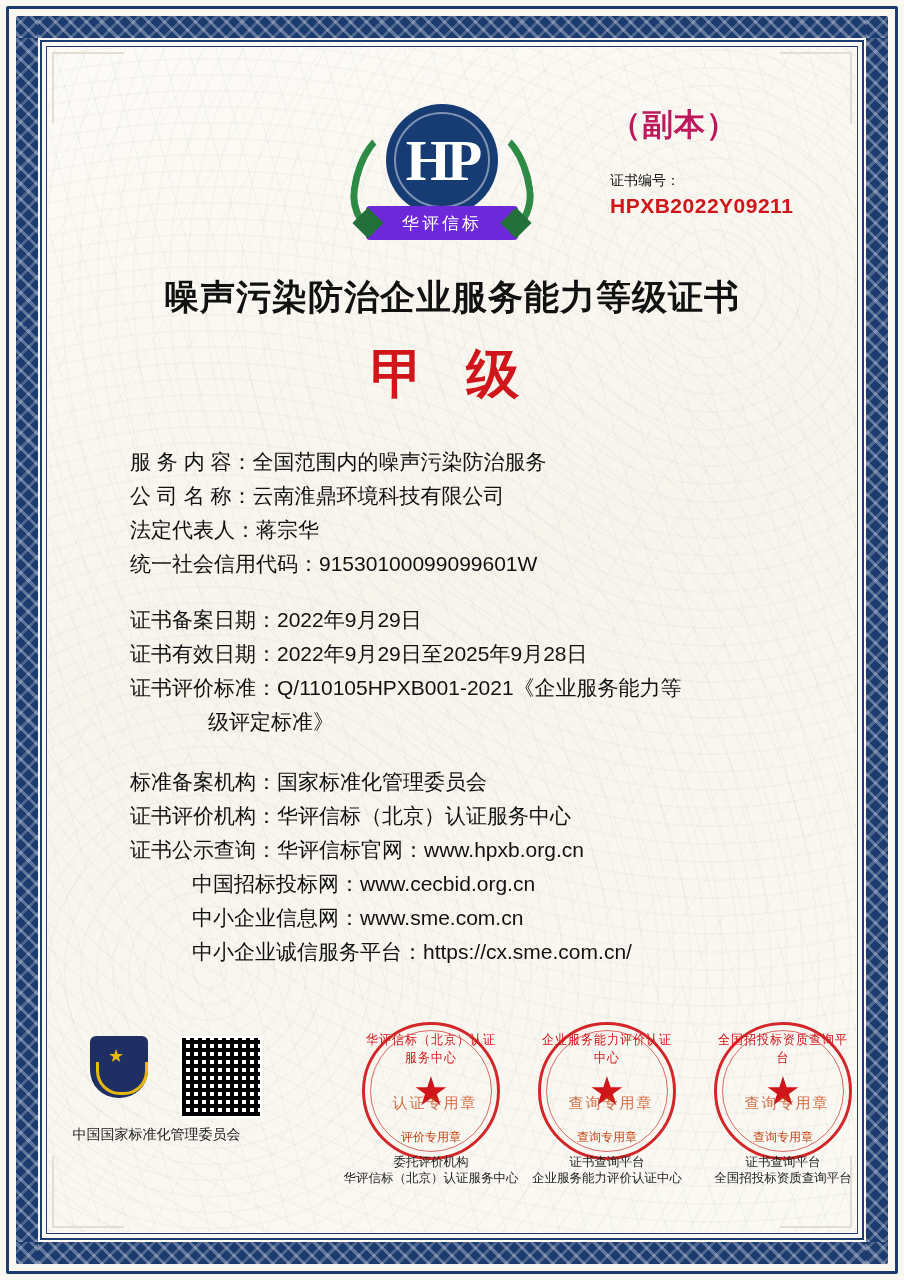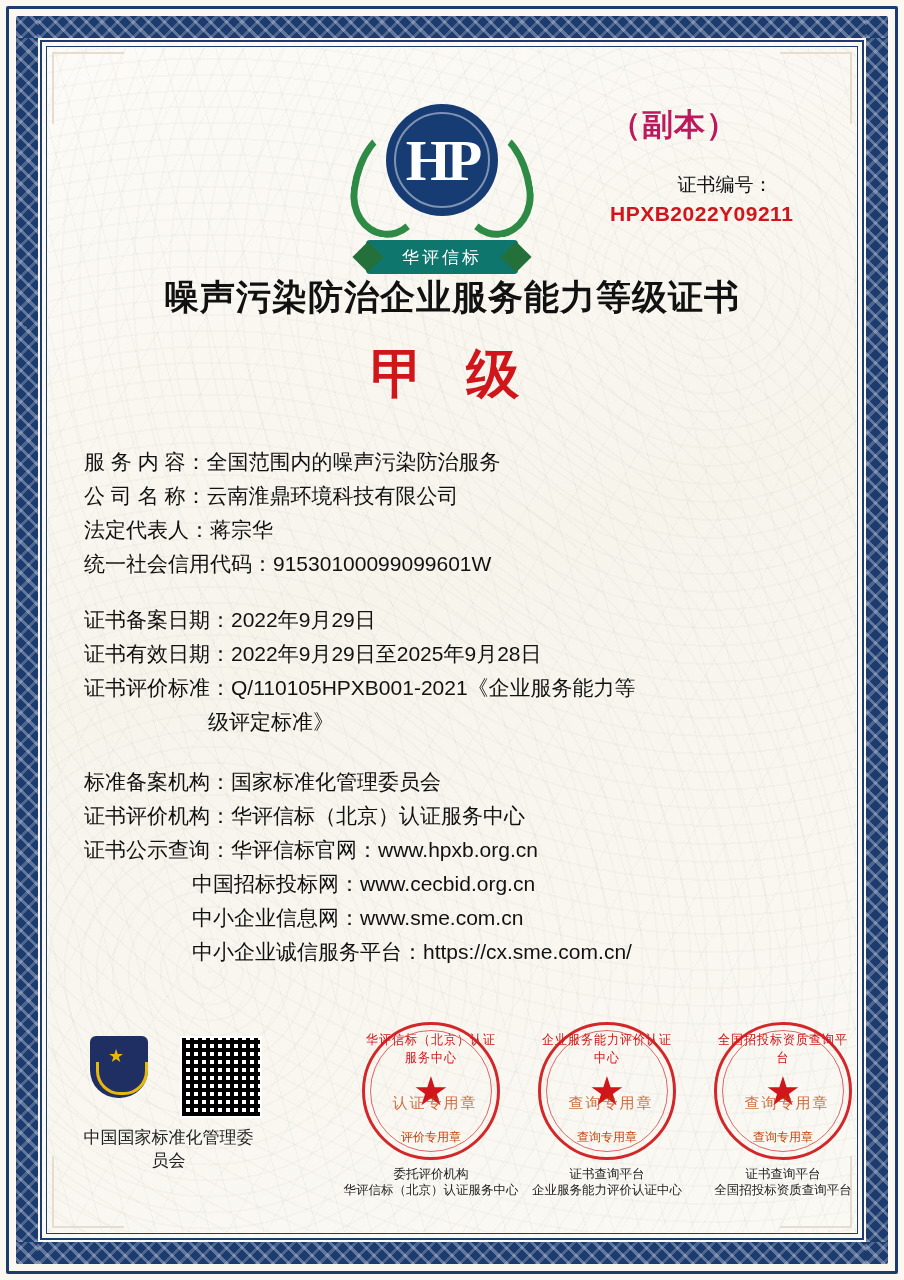--- a/index.html
+++ b/index.html
@@ -144,29 +144,28 @@
     border-top-color: transparent;
   }
   .emblem .leaf-l { left: 10px; border-right-color: transparent; transform: rotate(8deg); }
   .emblem .leaf-r { right: 10px; border-left-color: transparent; transform: rotate(-8deg); }
   .emblem .ribbon {
     position: absolute;
     left: 24px;
     top: 108px;
     width: 152px;
     height: 34px;
-    background: #0f766e;
+    background: #6d28d9;
     border-radius: 4px;
     color: #fff;
     font-size: 17px;
     letter-spacing: 3px;
     display: flex;
     align-items: center;
     justify-content: center;
-    margin-top: 34px;
   }
   .emblem .ribbon::before,
   .emblem .ribbon::after {
     content: "";
     position: absolute;
     top: 6px;
     width: 22px; height: 22px;
     background: #24703a;
     transform: rotate(45deg);
   }
@@ -181,24 +180,23 @@
     width: 230px;
   }
   .copy-label {
     font-size: 31px;
     font-weight: bold;
     color: #be185d;
     letter-spacing: 1px;
     margin-bottom: 26px;
   }
   .cert-no-label {
-    font-size: 19px;
+    font-size: 14px;
     color: #111;
     margin-bottom: 4px;
-    text-align: center;
   }
   .cert-no-value {
     font-size: 21px;
     font-weight: bold;
     color: #d0161a;
     letter-spacing: .5px;
   }
 
   .doc-title {
     text-align: center;
@@ -225,20 +223,21 @@
     line-height: 34px;
     color: #111;
   }
   .field-row {
     display: flex;
     align-items: baseline;
     white-space: nowrap;
   }
   .field-label {
     flex: none;
+    margin-left: 46px;
   }
   .field-value {
     flex: 1;
   }
   .gap { height: 22px; }
 
   .links-block {
     margin-top: 26px;
     padding-left: 24px;
     font-size: 21px;
@@ -290,25 +289,25 @@
   .gov-emblem .wheat {
     position: absolute;
     left: 10px; top: 26px;
     width: 46px; height: 30px;
     border: 3px solid #e8b90b;
     border-top: none;
     border-radius: 0 0 24px 24px;
   }
   .gov-caption {
     position: absolute;
-    left: 16px;
+    left: 4px;
     top: 104px;
     width: 185px;
     text-align: center;
-    font-size: 17px;
+    font-size: 14px;
     color: #222;
   }
 
   .qr {
     position: absolute;
     left: 120px;
     top: 14px;
     width: 78px;
     height: 78px;
     background-color: #fff;
@@ -372,21 +371,21 @@
     left: 8px; right: 0;
     top: 52%;
     text-align: center;
     font-size: 15px;
     color: #c2410c;
     opacity: .75;
     letter-spacing: 2px;
   }
   .seal-caption {
     position: absolute;
-    top: 144px;
+    top: 132px;
     width: 190px;
     text-align: center;
     font-size: 12.5px;
     line-height: 16px;
     color: #222;
   }
 
   .seal-1 { left: 302px; }
   .seal-2 { left: 478px; }
   .seal-3 { left: 654px; }

